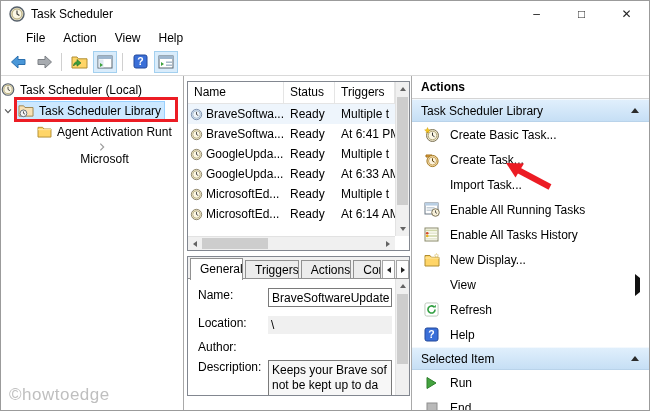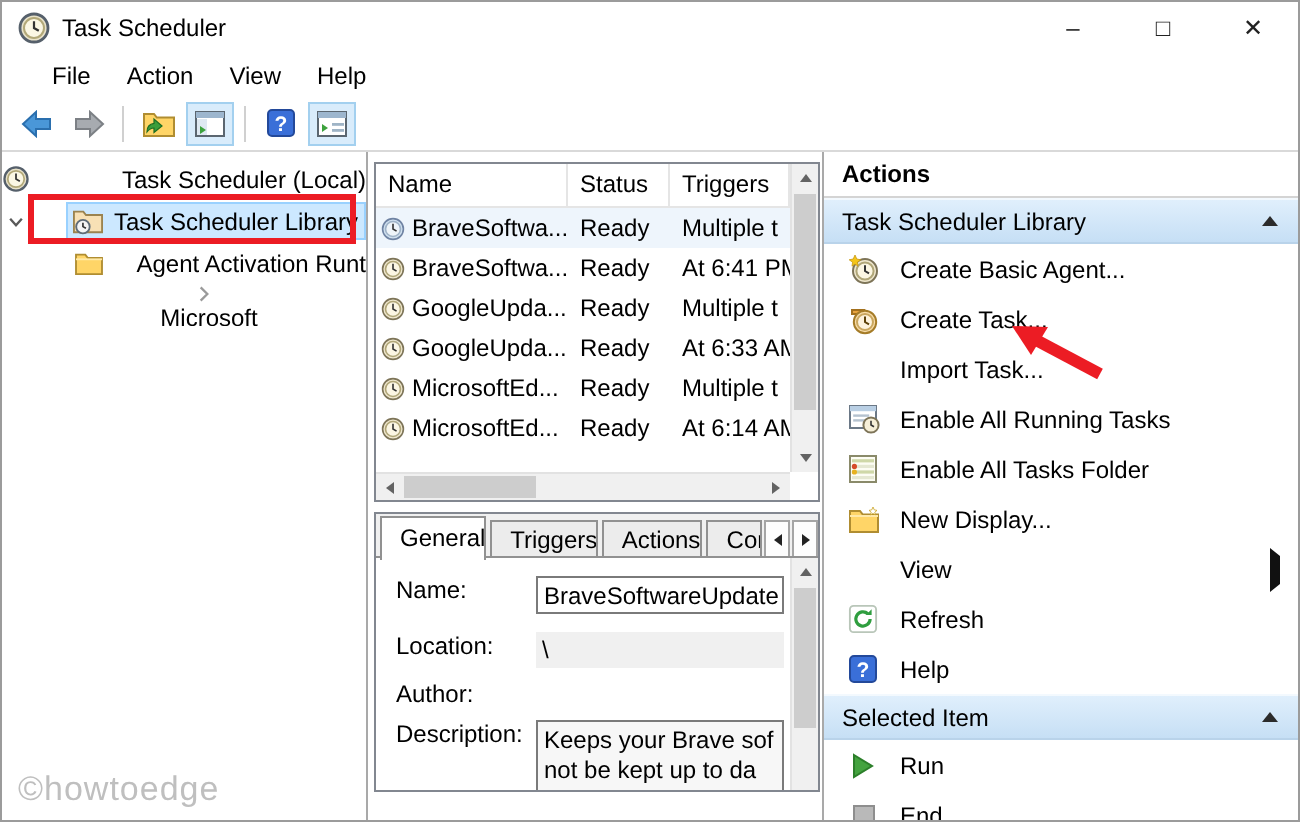--- a/index.html
+++ b/index.html
@@ -15,21 +15,21 @@
   .menubar span{padding:0 9px;height:100%;display:flex;align-items:center;}
   
   .toolbar{height:27px;display:flex;align-items:center;padding-left:4px;background:#fff;border-bottom:1px solid #d9d9d9;}
   .tbtn{width:24px;height:22px;display:flex;align-items:center;justify-content:center;margin:0 1px;box-sizing:border-box;}
   .tbtn.hl{background:#d9ecfb;border:1px solid #a3d0ef;}
   .tsep{width:1px;height:18px;background:#d0d0d0;margin:0 4px;}
   
   .content{display:flex;height:336px;background:#fff;}
   
   .tree{width:183px;border-right:1px solid #a9a9a9;overflow:hidden;padding-top:3px;box-sizing:border-box;}
-  .trow{height:21px;display:flex;align-items:center;white-space:nowrap;overflow:hidden;justify-content:space-between;}
+  .trow{height:21px;display:flex;align-items:center;white-space:nowrap;overflow:hidden;}
   .trow .chev{width:14px;display:flex;justify-content:center;flex:none;}
   .trow .lbl{margin-left:5px;}
   .tsel{display:flex;align-items:center;background:#cce8ff;border:1px solid #99d1ff;padding:1px 3px 1px 2px;}
   .tsel .lbl{margin-left:5px;}
   
   .middle{width:227px;box-sizing:border-box;padding:5px 1px 16px 3px;display:flex;flex-direction:column;background:#fff;}
   .listbox{border:1px solid #828790;height:168px;display:flex;flex-direction:column;background:#fff;position:relative;flex:none;}
   .lheader{height:21px;display:flex;border-bottom:1px solid #e5e5e5;flex:none;}
   .hcell{border-right:1px solid #e5e5e5;box-sizing:border-box;padding-left:6px;line-height:20px;overflow:hidden;white-space:nowrap;}
   .c-name{width:96px;}.c-status{width:51px;}.c-trig{flex:1;}
@@ -359,21 +359,21 @@
 
       <div class="aitem">
         <span class="aicon">
           <svg width="16" height="16" viewBox="0 0 16 16">
               <circle cx="8.5" cy="8.5" r="6" fill="#efe7cd" stroke="#7d7458"></circle>
               <circle cx="8.5" cy="8.5" r="4.3" fill="#fbf6e3" stroke="#b0a678"></circle>
               <path d="M8.5 5.6v2.9l2 1.2" stroke="#333" fill="none"></path>
               <path d="M3.5.5l.9 2 2 .4-1.7 1.2.3 2-1.5-1.1L2 6.1l.3-2L.6 2.9l2-.4z" fill="#f5c518" stroke="#c79811" stroke-width=".4"></path>
             </svg>
         </span>
-        <span>Create Basic Agent...</span>
+        <span>Create Basic Task...</span>
       </div>
       <div class="aitem">
         <span class="aicon">
           <svg width="16" height="16" viewBox="0 0 16 16">
               <path d="M2 3h6l-1 2H2z" fill="#e8a33d" stroke="#a3701d"></path>
               <circle cx="8.5" cy="9" r="5.6" fill="#f7dca8" stroke="#a57c28"></circle>
               <circle cx="8.5" cy="9" r="4" fill="#fdf3dd" stroke="#caa75f"></circle>
               <path d="M8.5 6.3V9l2 1.2" stroke="#5d4108" fill="none"></path>
             </svg>
         </span>
@@ -401,21 +401,21 @@
           <svg width="15" height="15" viewBox="0 0 15 15">
               <rect x="1" y="1" width="13" height="13" fill="#fdfdf4" stroke="#8a8a6a"></rect>
               <rect x="2" y="2.6" width="11" height="1.6" fill="#cfd8a8"></rect>
               <rect x="2" y="5.4" width="11" height="1.6" fill="#e5e8d2"></rect>
               <rect x="2" y="8.2" width="11" height="1.6" fill="#cfd8a8"></rect>
               <rect x="2" y="11" width="11" height="1.6" fill="#e5e8d2"></rect>
               <circle cx="3.2" cy="6.2" r="1.3" fill="#d64b2a"></circle>
               <circle cx="3.2" cy="9" r="1.3" fill="#e8b21f"></circle>
             </svg>
         </span>
-        <span>Enable All Tasks Folder</span>
+        <span>Enable All Tasks History</span>
       </div>
       <div class="aitem">
         <span class="aicon">
           <svg width="16" height="14" viewBox="0 0 16 14">
               <path d="M1 2.5h5l1.4 1.8H15V13H1z" fill="#ffd567" stroke="#b08d31"></path>
               <path d="M1 5h14" stroke="#ffe9a8"></path>
               <path d="M12.5.5l.6 1.4 1.4.3-1.1.9.2 1.4-1.1-.8-1.2.8.3-1.4-1.1-.9 1.4-.3z" fill="#fff" stroke="#caa21f" stroke-width=".4"></path>
             </svg>
         </span>
         <span>New Display...</span>

